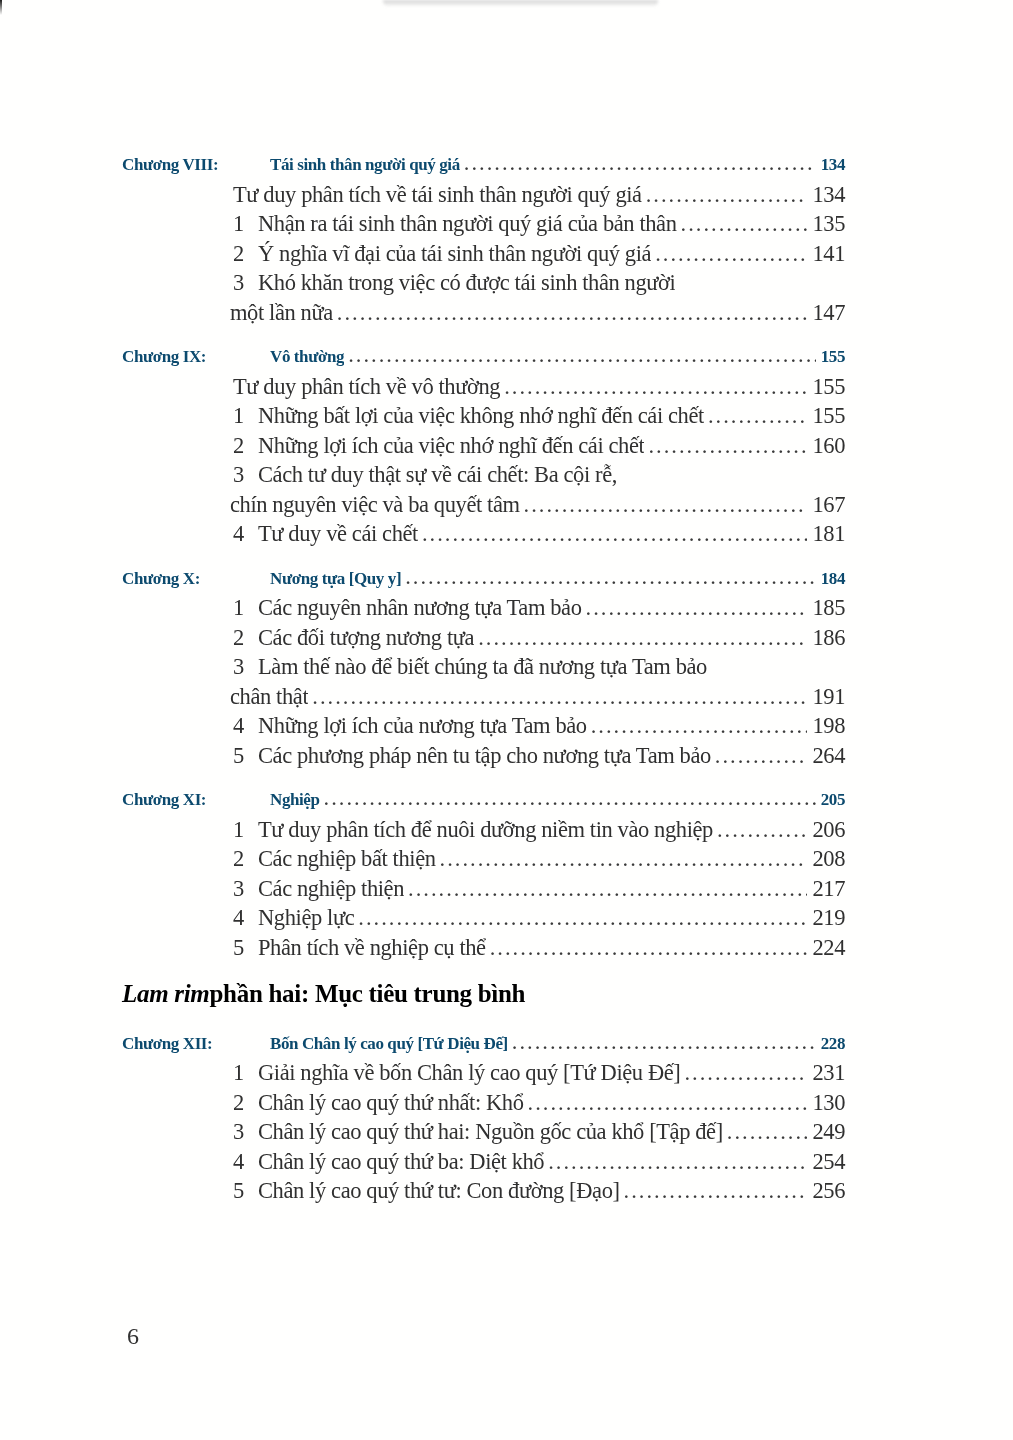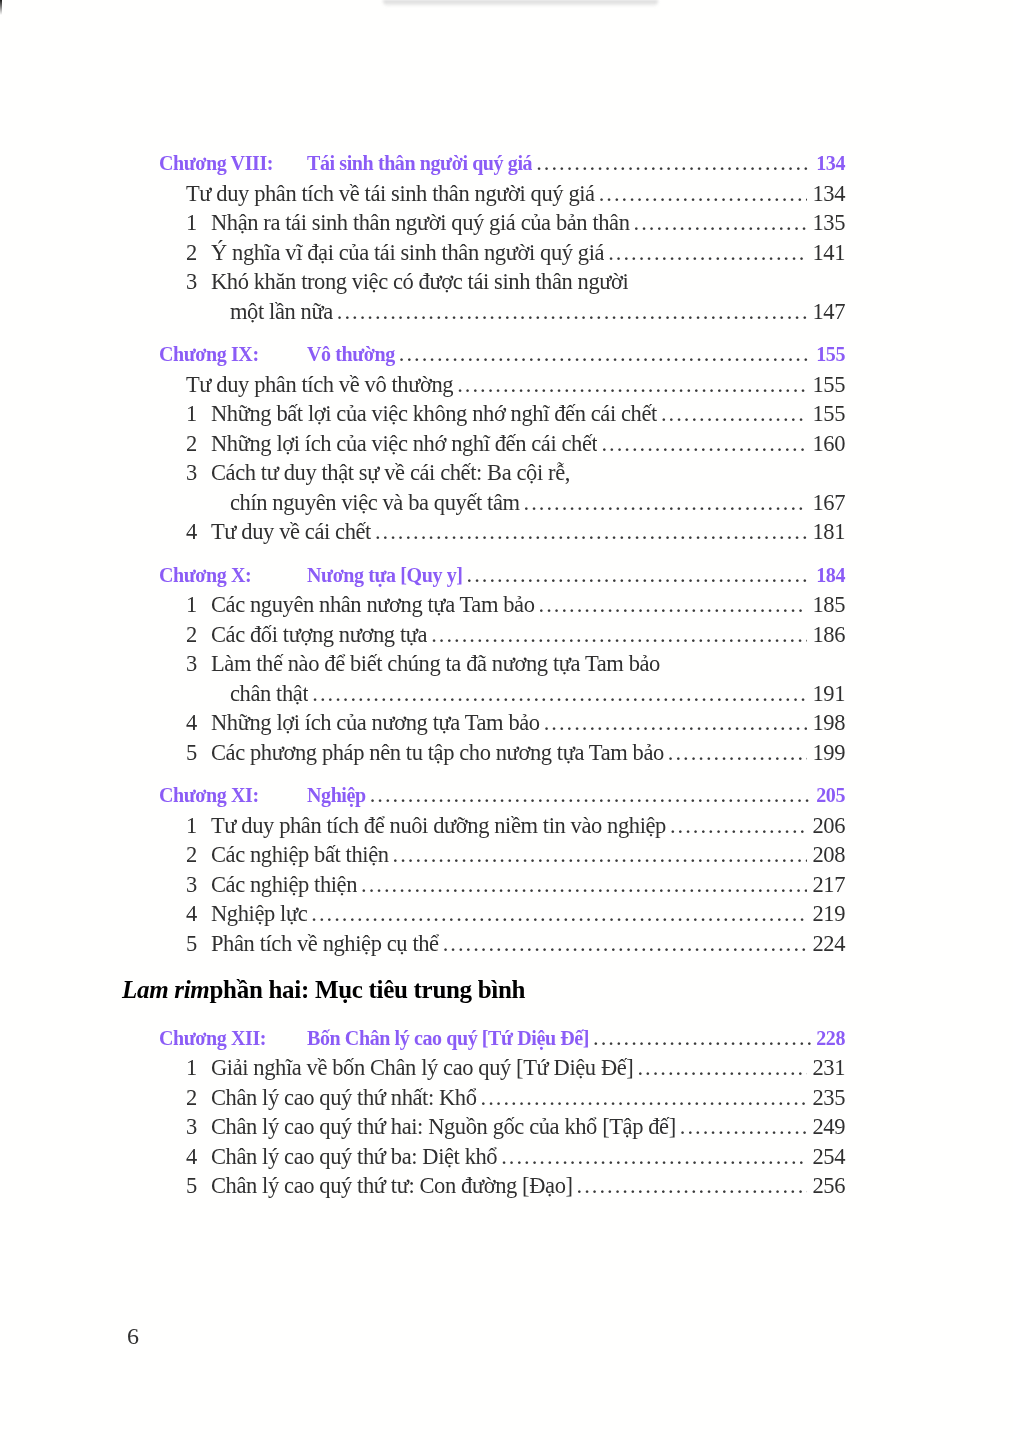--- a/index.html
+++ b/index.html
@@ -24,25 +24,25 @@
     background: linear-gradient(to bottom, #1c1c1c, rgba(28,28,28,0));
   }
   
   .toc {
     position: absolute; left: 122px; top: 148px; width: 723px;
     font-size: 22.5px; letter-spacing: -0.4px;
   }
   .row { display: flex; align-items: baseline; line-height: 29.5px; }
   .chapter { margin-top: 13px; }
   .chapter:first-child { margin-top: 0; }
-  .heading { font-weight: bold; font-size: 20px; color: #8b5cf6; margin-left: 37px; }
+  .heading { font-weight: bold; font-size: 17px; color: #0c4a6e; }
   .chapter-label { flex: none; width: 148px; }
   .heading-body { flex: 1; min-width: 0; display: flex; align-items: baseline; }
   .title { flex: 0 1 auto; min-width: 0; overflow: hidden; white-space: nowrap; }
-  .item { margin-left: 64px; }
+  .item { margin-left: 111px; }
   .item.cont { margin-left: 108px; justify-content: space-between; }
   .num { flex: none; width: 25px; }
   .entry-text { flex: 0 1 auto; min-width: 0; overflow: hidden; white-space: nowrap; }
   .leader {
     flex: 1 1 0; min-width: 0; overflow: hidden; white-space: nowrap;
     margin-left: 4px; letter-spacing: 2px; color: #3a3a3a;
     font-weight: normal; font-size: 22.5px;
   }
   .leader::after {
     content: "........................................................................................................................................................";
@@ -178,21 +178,21 @@
         <div class="row item">
           <span class="num">4</span>
           <span class="entry-text">Những lợi ích của nương tựa Tam bảo</span>
           <span class="leader"></span>
           <span class="pagenum">198</span>
         </div>
         <div class="row item">
           <span class="num">5</span>
           <span class="entry-text">Các phương pháp nên tu tập cho nương tựa Tam bảo</span>
           <span class="leader"></span>
-          <span class="pagenum">199</span>
+          <span class="pagenum">264</span>
         </div>
       </section>
       <section class="chapter">
         <div class="row heading">
           <span class="chapter-label">Chương XI:</span>
           <span class="heading-body">
             <span class="title">Nghiệp</span>
             <span class="leader"></span>
             <span class="pagenum">205</span>
           </span>
@@ -244,21 +244,21 @@
         <div class="row item">
           <span class="num">1</span>
           <span class="entry-text">Giải nghĩa về bốn Chân lý cao quý [Tứ Diệu Đế]</span>
           <span class="leader"></span>
           <span class="pagenum">231</span>
         </div>
         <div class="row item">
           <span class="num">2</span>
           <span class="entry-text">Chân lý cao quý thứ nhất: Khổ</span>
           <span class="leader"></span>
-          <span class="pagenum">235</span>
+          <span class="pagenum">130</span>
         </div>
         <div class="row item">
           <span class="num">3</span>
           <span class="entry-text">Chân lý cao quý thứ hai: Nguồn gốc của khổ [Tập đế]</span>
           <span class="leader"></span>
           <span class="pagenum">249</span>
         </div>
         <div class="row item">
           <span class="num">4</span>
           <span class="entry-text">Chân lý cao quý thứ ba: Diệt khổ</span>

